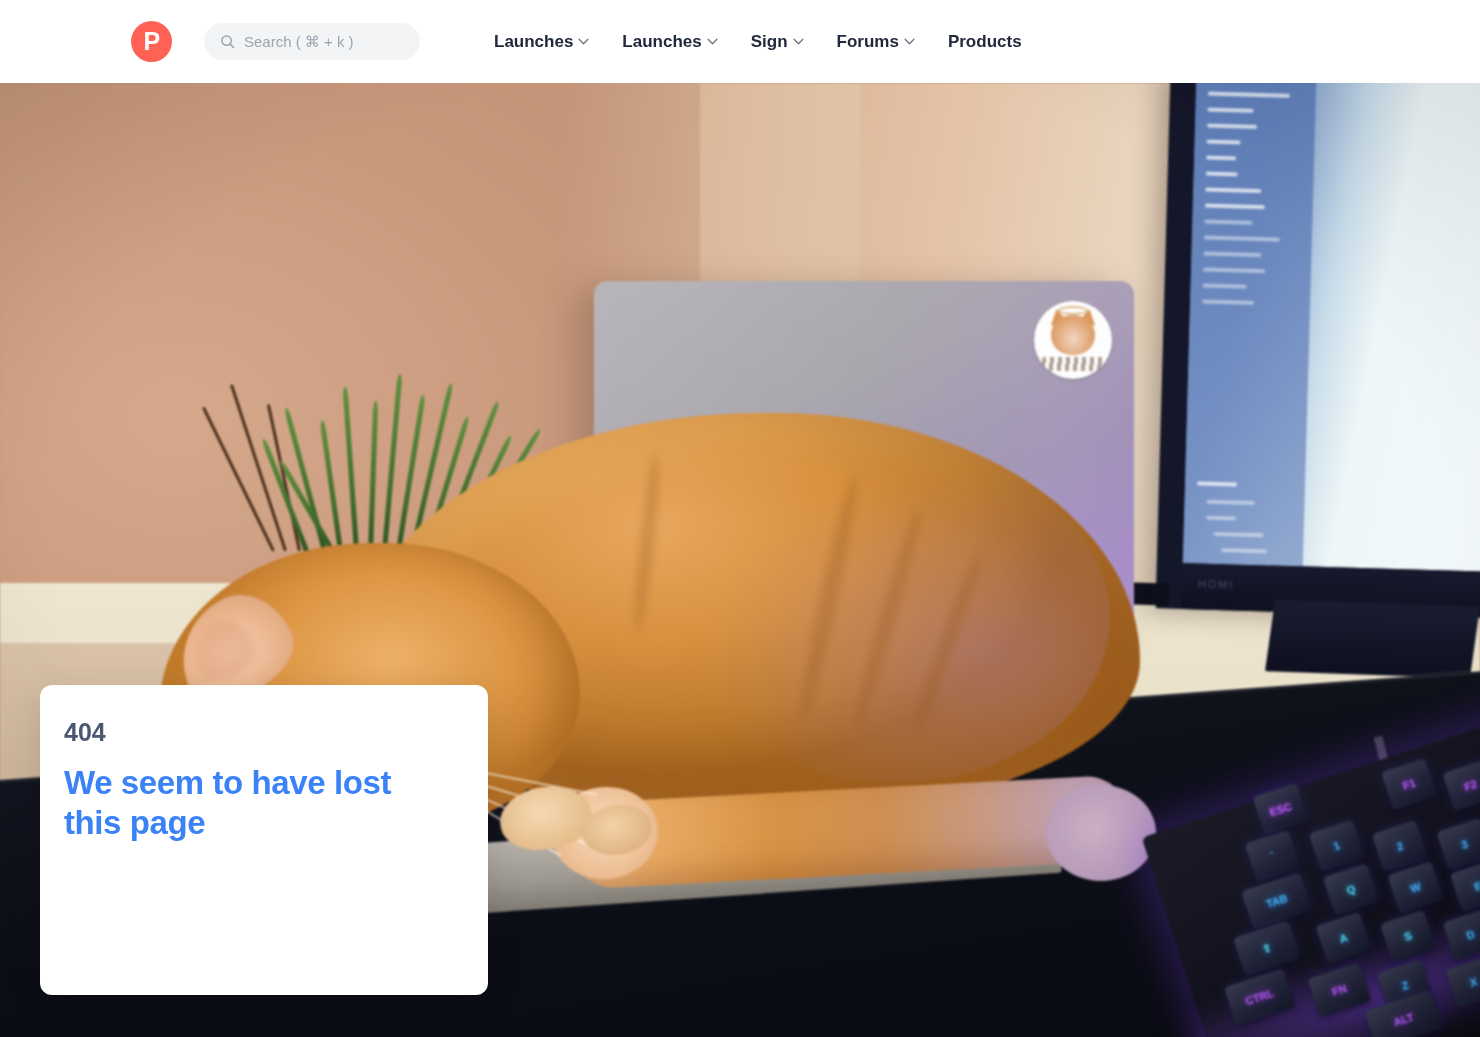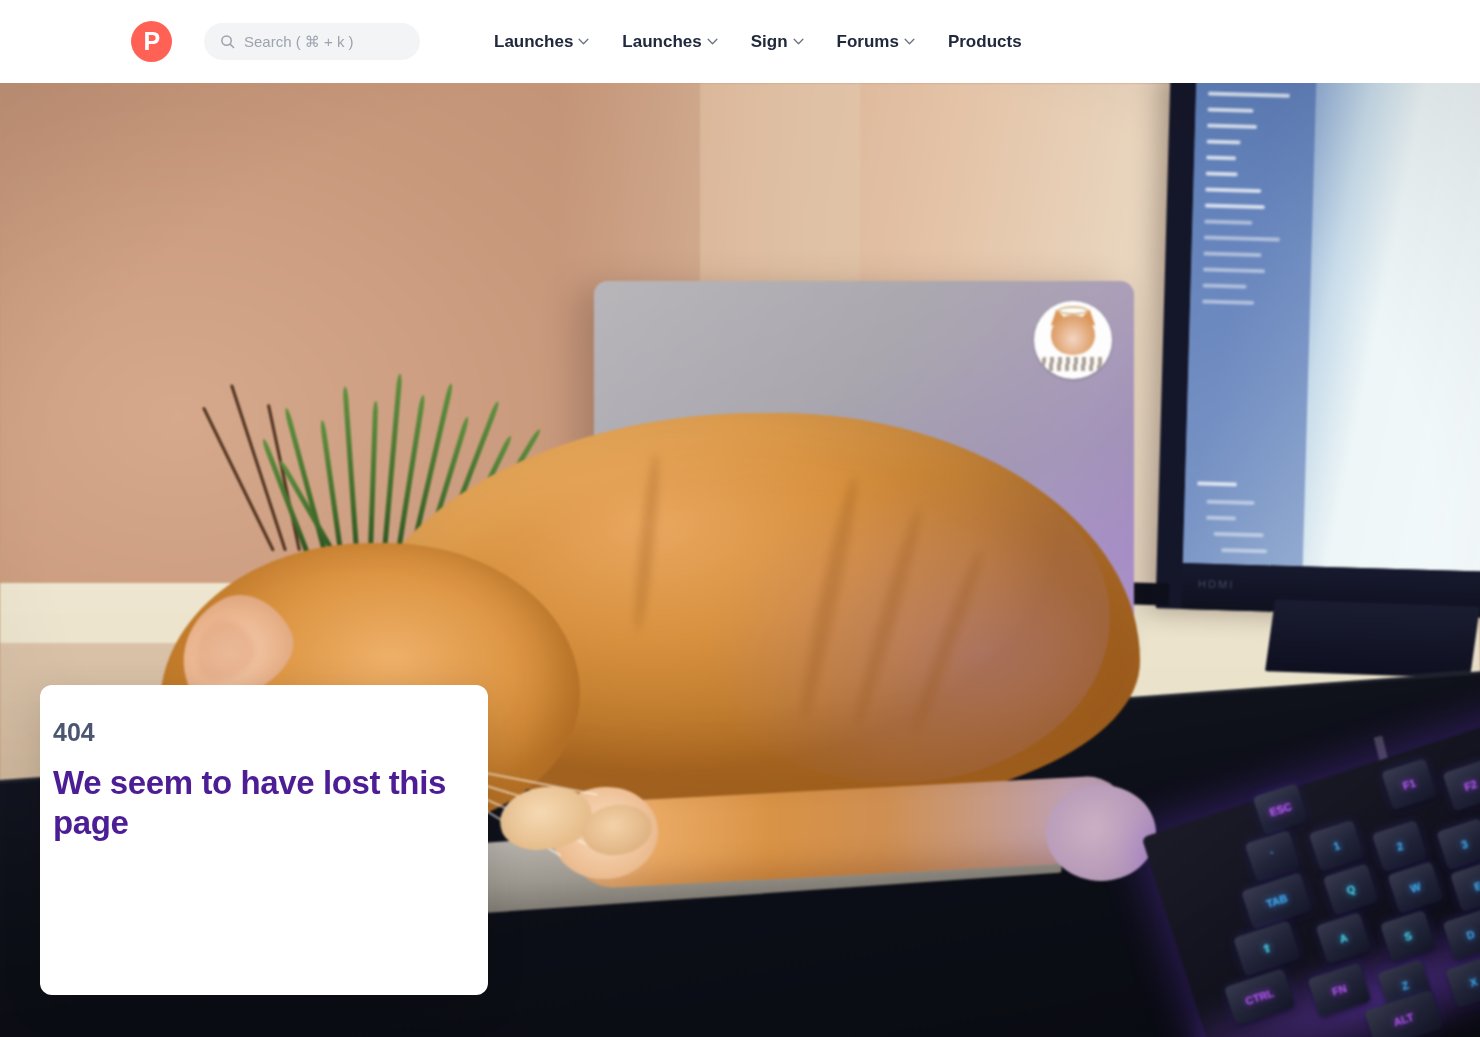--- a/index.html
+++ b/index.html
@@ -439,30 +439,30 @@
     background: radial-gradient(ellipse 85% 85% at 50% 45%, rgba(0,0,0,0) 55%, rgba(0,0,0,0.16) 100%);
     pointer-events: none;
   }
 
   
   .card {
     position: absolute; left: 40px; top: 685px;
     width: 448px; min-height: 310px;
     background: #ffffff;
     border-radius: 12px;
-    padding: 33px 40px 40px 13px;
+    padding: 33px 40px 40px 24px;
     box-shadow: 0 10px 38px rgba(0,0,0,0.13);
     z-index: 30;
   }
   .card-404 {
     font-size: 25px; font-weight: bold; color: #4b5671;
     letter-spacing: 0px; margin-bottom: 16px;
   }
   .card-title {
-    font-size: 33px; font-weight: bold; color: #4c1d95;
+    font-size: 33px; font-weight: bold; color: #3b82f6;
     line-height: 1.21; letter-spacing: -0.4px;
     margin-bottom: 18px;
   }
   .card-body {
     font-size: 15px; color: #4b5671; line-height: 1.6;
     max-width: 372px; margin-bottom: 21px;
   }
   .card-btn {
     display: inline-block;
     background: #ff6154; color: #fff;

